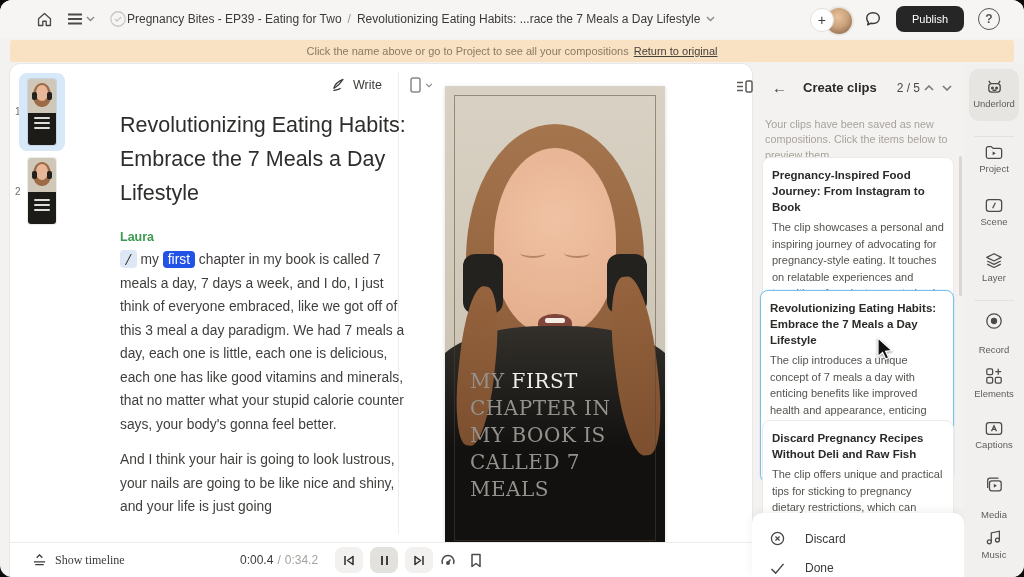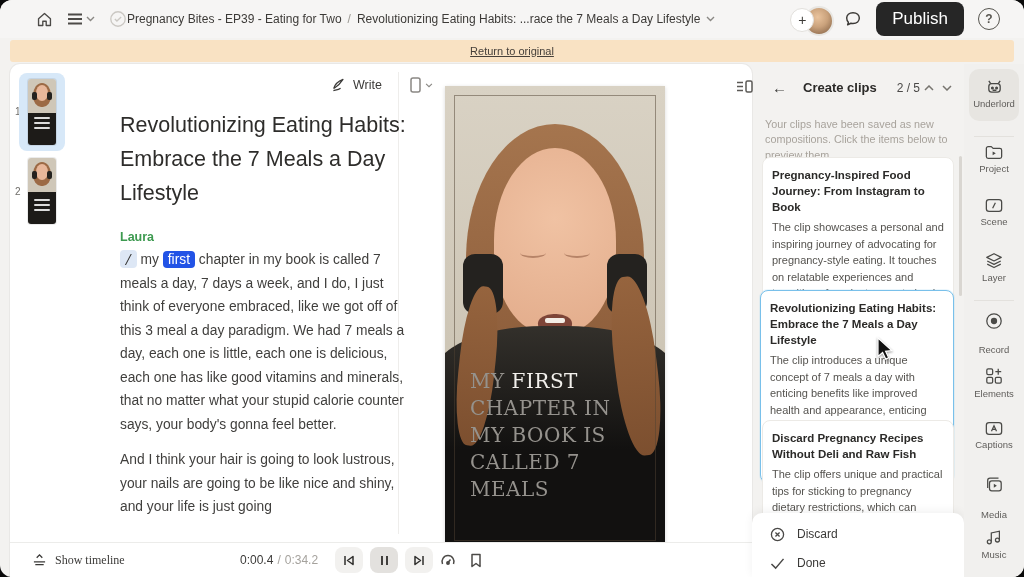--- a/index.html
+++ b/index.html
@@ -13,21 +13,21 @@
   .tb-sep{color:#9a9791;}
   .tb-right{display:flex;align-items:center;gap:14px;padding-right:24px;}
   .icon-btn{display:flex;align-items:center;justify-content:center;cursor:pointer;color:#4c4a47;background:none;border:none;padding:0;}
   .menu-group{display:flex;align-items:center;gap:3px;}
   .sync-icon{color:#cbc8c3;}
   .plus-avatar{position:relative;width:40px;height:26px;}
   .plus-circle{position:absolute;left:0;top:2px;width:22px;height:22px;border-radius:50%;background:#fff;border:1px solid #e2e0dc;
     display:flex;align-items:center;justify-content:center;font-size:14px;color:#3c3a37;z-index:2;}
   .avatar{position:absolute;left:14px;top:0;width:26px;height:26px;border-radius:50%;z-index:1;
     background:radial-gradient(circle at 45% 35%,#e9c39d 0%,#caa27c 45%,#7c5a3e 100%);border:2px solid #e8e6e2;}
-  .publish-btn{background:#262626;color:#fff;font-size:17px;border:none;border-radius:8px;padding:7px 16px;cursor:pointer;}
+  .publish-btn{background:#262626;color:#fff;font-size:11px;border:none;border-radius:8px;padding:7px 16px;cursor:pointer;}
   .help-circle{width:20px;height:20px;border-radius:50%;border:1.5px solid #57554f;color:#57554f;
     display:flex;align-items:center;justify-content:center;font-size:12px;font-weight:700;}
 
   
   .notice{position:absolute;left:10px;right:10px;top:40px;height:22px;background:#f9e2c3;border-radius:3px;
     display:flex;align-items:center;justify-content:center;gap:5px;font-size:11px;color:#8a7a62;}
   .notice a{color:#46403a;text-decoration:underline;cursor:pointer;font-weight:500;}
 
   
   .editor-panel{position:absolute;left:10px;top:64px;width:742px;height:513px;background:#ffffff;
@@ -107,21 +107,21 @@
   .clip-title{font-size:11.5px;font-weight:700;color:#2b2a28;line-height:1.4;margin:0 0 4px 0;}
   .clip-desc{font-size:11px;color:#55534f;line-height:1.5;margin:0;}
   .clip-meta{display:flex;align-items:center;gap:5px;margin-top:9px;font-size:11px;color:#98948e;}
   .star-glyph{font-size:12px;}
   .meta-spacer{flex:1;}
   .layout-chip{display:flex;align-items:center;gap:4px;background:none;border:none;font-size:11px;color:#6b6966;cursor:pointer;padding:0;}
   .trash-btn{background:none;border:none;color:#6b6966;cursor:pointer;padding:0;}
   .clips-scroll{position:absolute;right:2px;top:92px;width:3px;height:140px;border-radius:2px;background:#d9d6d1;}
   .clips-footer{position:absolute;left:0;right:0;bottom:0;height:64px;background:#fff;border-radius:10px 10px 0 0;
     box-shadow:0 -2px 10px rgba(0,0,0,.06);}
-  .footer-row{display:flex;align-items:center;gap:12px;height:24px;margin:5px 0 0 18px;font-size:12px;color:#3b3a38;cursor:pointer;}
+  .footer-row{display:flex;align-items:flex-end;gap:20px;height:24px;margin:5px 0 0 18px;font-size:12px;color:#3b3a38;cursor:pointer;}
   .footer-row:first-child{margin-top:9px;}
   .footer-icon{color:#4a4947;display:flex;}
 
   
   .tool-rail{position:absolute;left:964px;top:64px;width:60px;height:513px;background:#f1f0ee;}
   .rail-item{position:absolute;left:0;width:60px;display:flex;flex-direction:column;align-items:center;gap:3px;cursor:pointer;color:#4a4a47;}
   .rail-item .rail-label{font-size:9.5px;color:#5f5d5a;}
   .rail-active-bg{position:absolute;left:5px;top:5px;width:50px;height:52px;background:#e7e5e1;border-radius:10px;}
   .rail-divider{position:absolute;left:10px;width:40px;height:1px;background:#e3e1dd;}
 
@@ -182,20 +182,21 @@
               <path d="M10 3c4.4 0 7 2.7 7 6s-2.6 6-7 6c-.8 0-1.6-.1-2.3-.3L4 16.5l.9-2.8C3.7 12.6 3 11.1 3 9c0-3.3 2.6-6 7-6z" stroke-linejoin="round"></path>
             </svg>
         </span>
       </button>
       <button class="publish-btn">Publish</button>
       <span class="help-circle">?</span>
     </div>
   </header>
 
   <div class="notice">
+    <span>Click the name above or go to Project to see all your compositions</span>
     <a>Return to original</a>
   </div>
 
   <section class="editor-panel">
     <div class="doc-divider"></div>
 
     <span class="slide-num" style="left:5px;top:42px;">1</span>
     <div class="slide-sel-bg"></div>
     <div class="mini-video" style="left:18px;top:15px;">
       <span class="mini-hair"></span>

